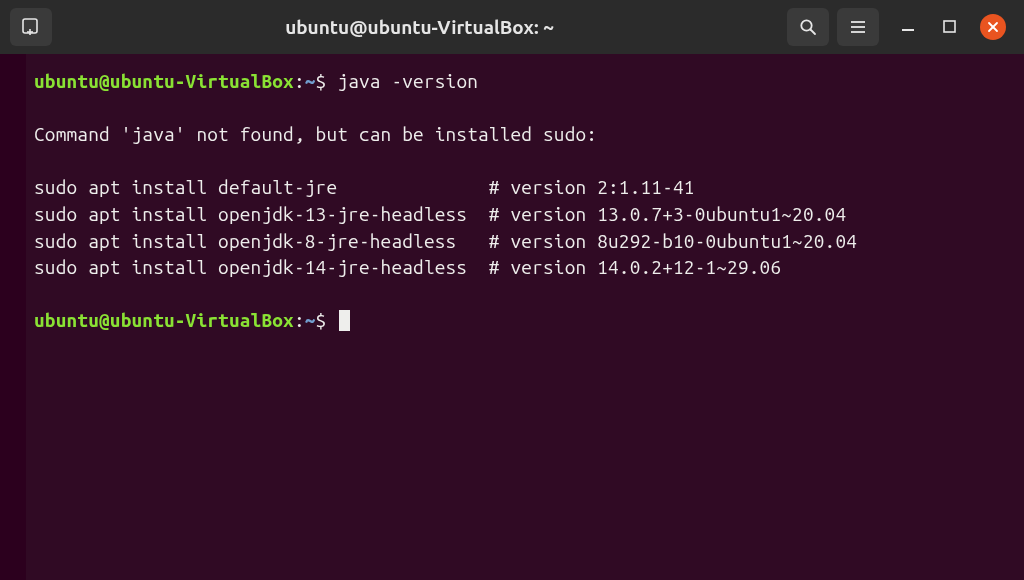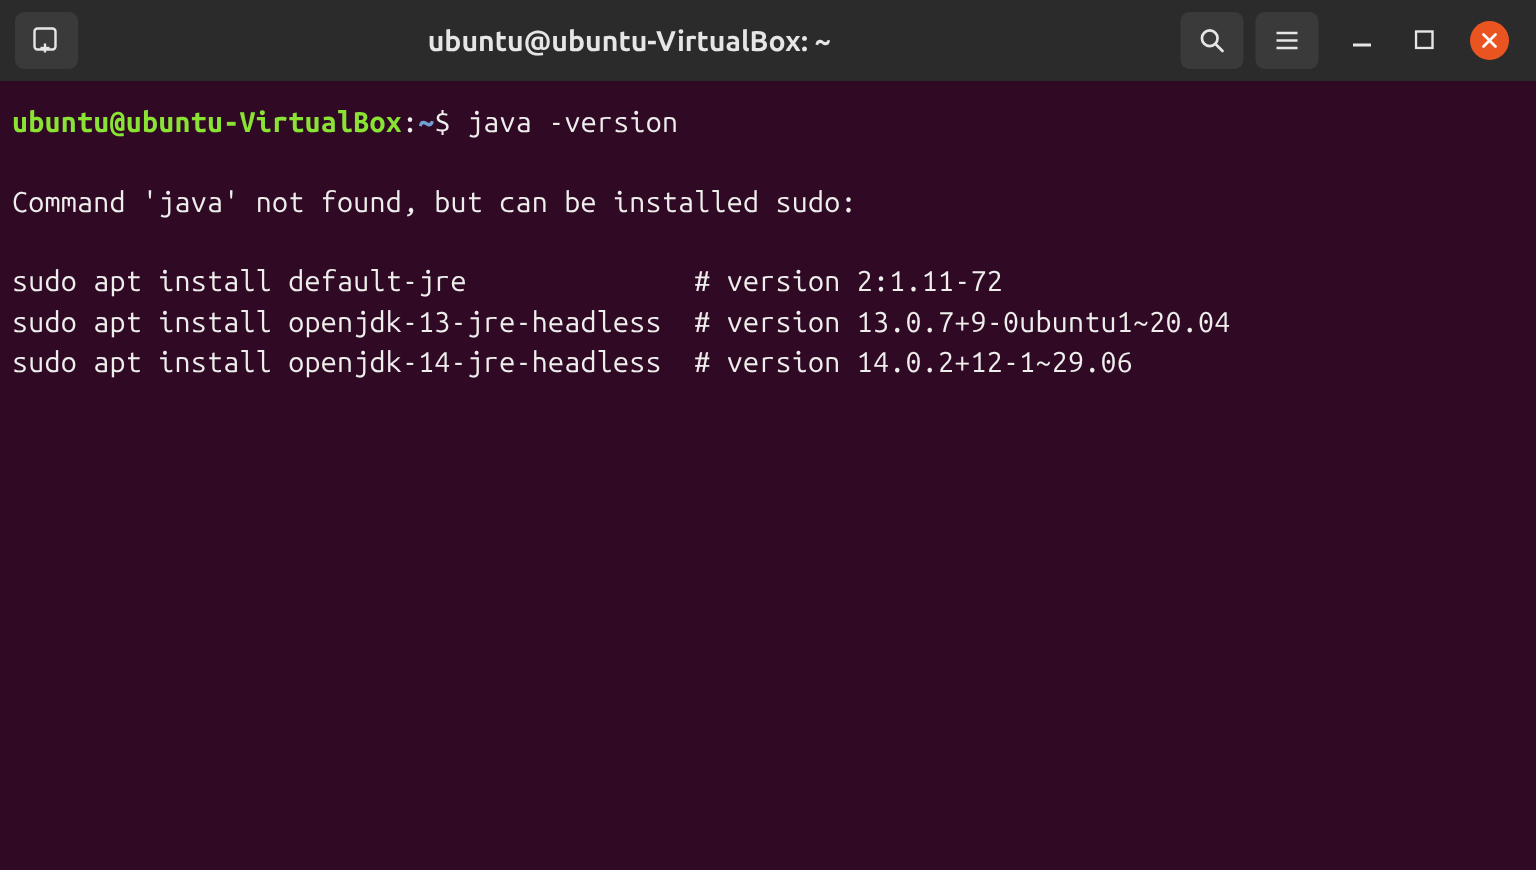--- a/index.html
+++ b/index.html
@@ -63,20 +63,21 @@
       cursor: pointer;
     }
     .terminal {
       background: #300a24;
       height: calc(100% - 54px);
       padding: 14px 8px;
       font-size: 19px;
       line-height: 1.4;
       color: #eeeeec;
       letter-spacing: 0.01em;
+      margin-left: 26px;
     }
     .line { white-space: pre; }
     .user { color: #8ae234; font-weight: bold; }
     .path { color: #729fcf; font-weight: bold; }
     .dollar { color: #eeeeec; }
     .cursor {
       display: inline-block;
       width: 11px;
       height: 21px;
       background: #eeeeec;
@@ -128,17 +129,19 @@
       </svg>
     </div>
   </div>
 </div>
 
 <div class="terminal">
   <div class="line"><span class="user">ubuntu@ubuntu-VirtualBox</span><span class="dollar">:</span><span class="path">~</span><span class="dollar">$</span> <span>java -version</span></div>
   <div class="blank"></div>
   <div class="line">Command 'java' not found, but can be installed sudo:</div>
   <div class="blank"></div>
-  <div class="line">sudo apt install default-jre              # version 2:1.11-72</div>
-  <div class="line">sudo apt install openjdk-13-jre-headless  # version 13.0.7+9-0ubuntu1~20.04</div>
+  <div class="line">sudo apt install default-jre              # version 2:1.11-41</div>
+  <div class="line">sudo apt install openjdk-13-jre-headless  # version 13.0.7+3-0ubuntu1~20.04</div>
+  <div class="line">sudo apt install openjdk-8-jre-headless   # version 8u292-b10-0ubuntu1~20.04</div>
   <div class="line">sudo apt install openjdk-14-jre-headless  # version 14.0.2+12-1~29.06</div>
   <div class="blank"></div>
+  <div class="line"><span class="user">ubuntu@ubuntu-VirtualBox</span><span class="dollar">:</span><span class="path">~</span><span class="dollar">$</span> <span class="cursor"></span></div>
 </div>
 
 </body></html>

